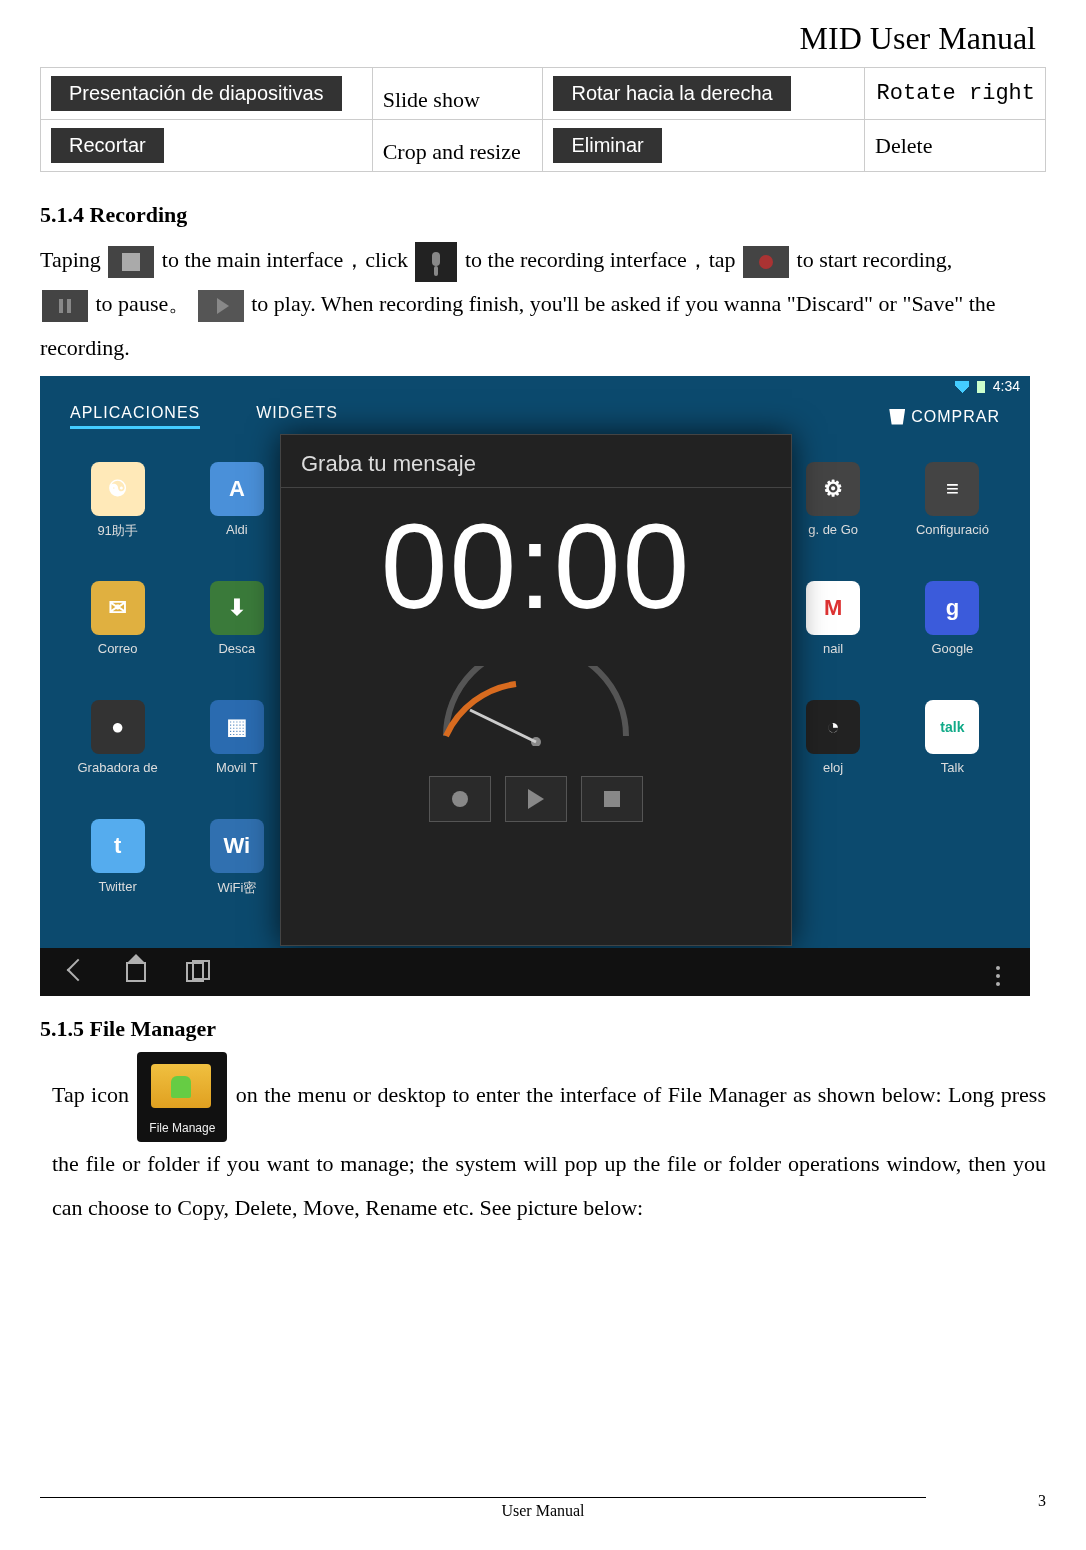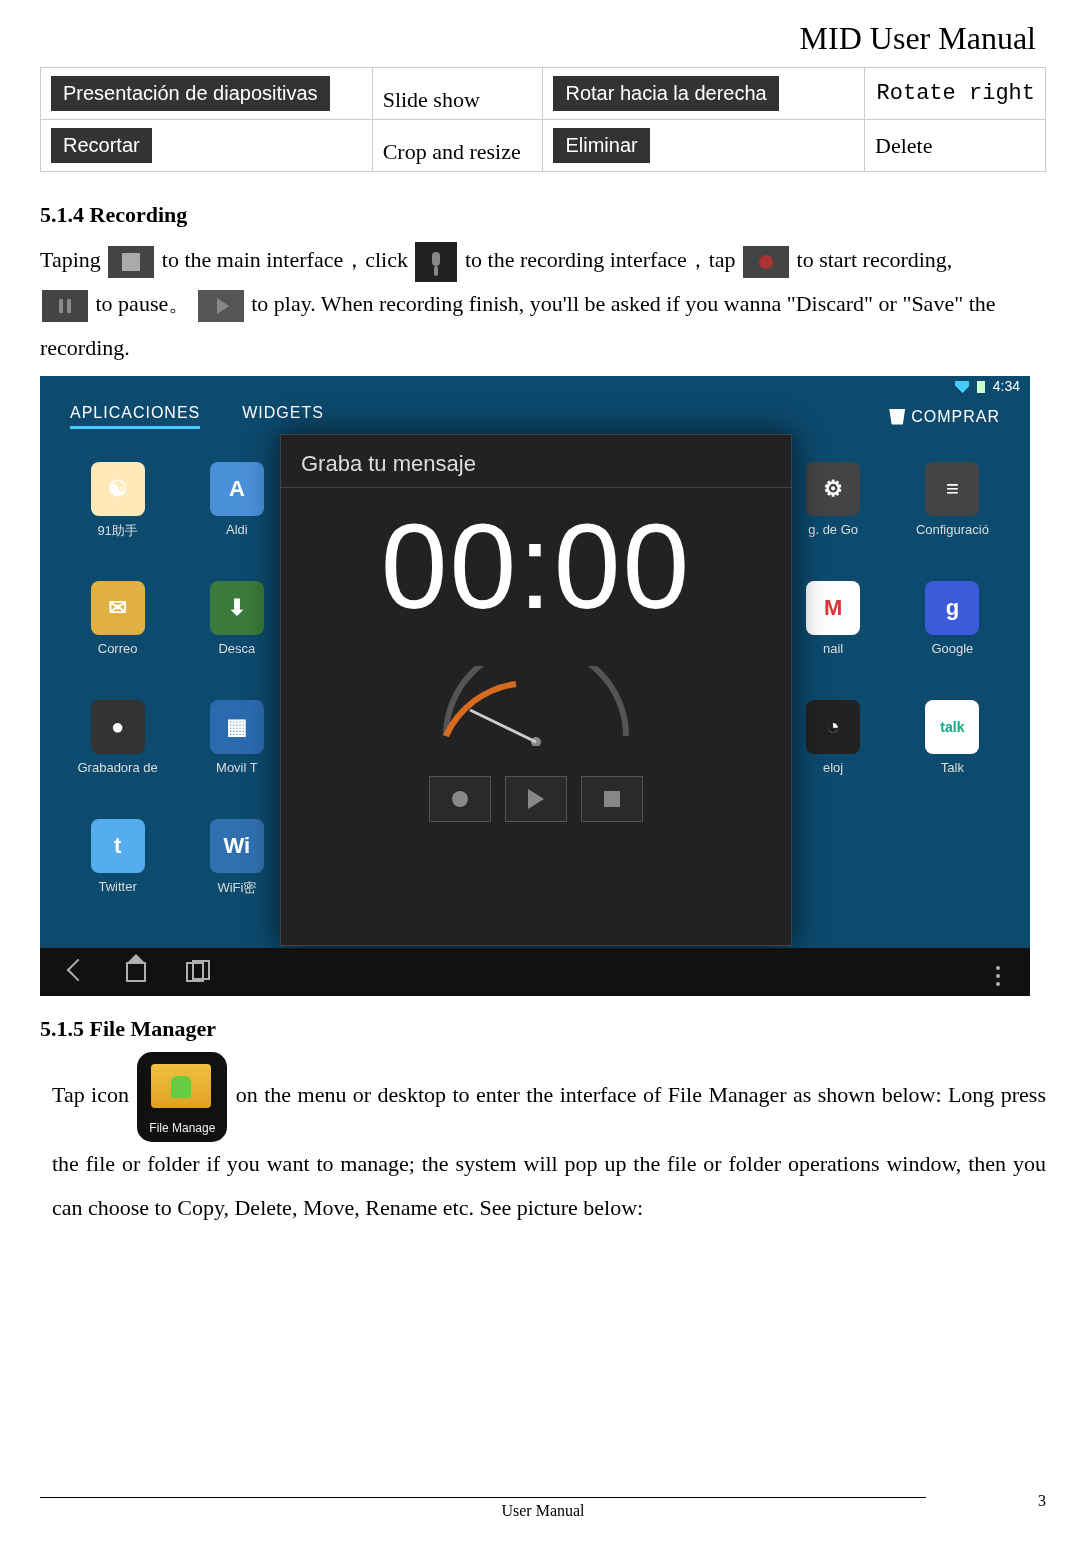--- a/index.html
+++ b/index.html
@@ -33,21 +33,21 @@
     border: 1px solid #ccc;
     padding: 6px 10px;
     vertical-align: middle;
     font-size: 22px;
   }
   .btn-bar {
     background: #333;
     color: #fff;
     font-family: "Helvetica Neue", Arial, sans-serif;
     font-size: 20px;
-    padding: 6px 12px;
+    padding: 6px 18px;
     display: inline-block;
     margin: 2px 0;
   }
   .section-heading {
     font-size: 22px;
     font-weight: bold;
     margin: 20px 0 10px 0;
   }
   .body-text {
     font-size: 22px;
@@ -119,21 +119,21 @@
   .ss-status .wifi {
     display:inline-block; width:14px; height:12px; margin-right:4px; vertical-align:middle;
     background: conic-gradient(from -45deg at 50% 100%, #4cf 0 90deg, transparent 90deg);
   }
   .ss-topbar {
     position:absolute; top:28px; left:0; right:0;
     display:flex; justify-content:space-between;
     padding:0 30px;
     color:#fff; font-family:"Helvetica Neue",Arial,sans-serif; font-size:16px; letter-spacing:1px;
   }
-  .ss-tabs { display:flex; gap:42px; }
+  .ss-tabs { display:flex; gap:56px; }
   .ss-tabs .active { border-bottom:3px solid #4cf; padding-bottom:4px; }
   .ss-shop { display:flex; align-items:center; gap:6px; }
   .ss-shop-icon { width:16px;height:16px; background:#fff; clip-path:polygon(0 0,100% 0,85% 100%,15% 100%); }
 
   .ss-apps {
     position:absolute; top:70px; left:0; right:0; bottom:50px;
     display:grid;
     grid-template-columns: repeat(8, 1fr);
     grid-template-rows: repeat(4, 1fr);
     padding: 16px 20px 16px 20px;
@@ -189,21 +189,21 @@
   .nav-ico { width:22px;height:22px; opacity:0.85; }
   .nav-back { border:2px solid #ccc; border-right:none; border-bottom:none; transform:rotate(-45deg); width:14px;height:14px; }
   .nav-home { border:2px solid #ccc; width:16px;height:16px; position:relative; }
   .nav-home::before{content:"";position:absolute;top:-10px;left:-2px;width:0;height:0;border-left:10px solid transparent;border-right:10px solid transparent;border-bottom:10px solid #ccc;}
   .nav-recent { border:2px solid #ccc; width:14px;height:16px; }
   .nav-recent::before{content:"";position:absolute;width:14px;height:16px;border:2px solid #ccc;margin-left:4px;margin-top:-4px;}
   .nav-dots { width:4px;height:4px;background:#ccc;border-radius:50%;box-shadow:0 -8px 0 #ccc,0 8px 0 #ccc; margin-top:8px; }
 
   .fm-icon {
     display:inline-block; vertical-align:middle;
-    width:90px;height:90px;background:#111;border-radius:15px;
+    width:90px;height:90px;background:#111;border-radius:4px;
     margin:0 2px; position:relative; text-align:center;
   }
   .fm-icon .folder {
     position:absolute; top:12px; left:14px; width:60px;height:44px;
     background:linear-gradient(#f0c040,#e0a020);
     border-radius:4px;
   }
   .fm-icon .droid {
     position:absolute; top:24px; left:34px; width:20px;height:22px;
     background:#6c4; border-radius:6px 6px 2px 2px;

